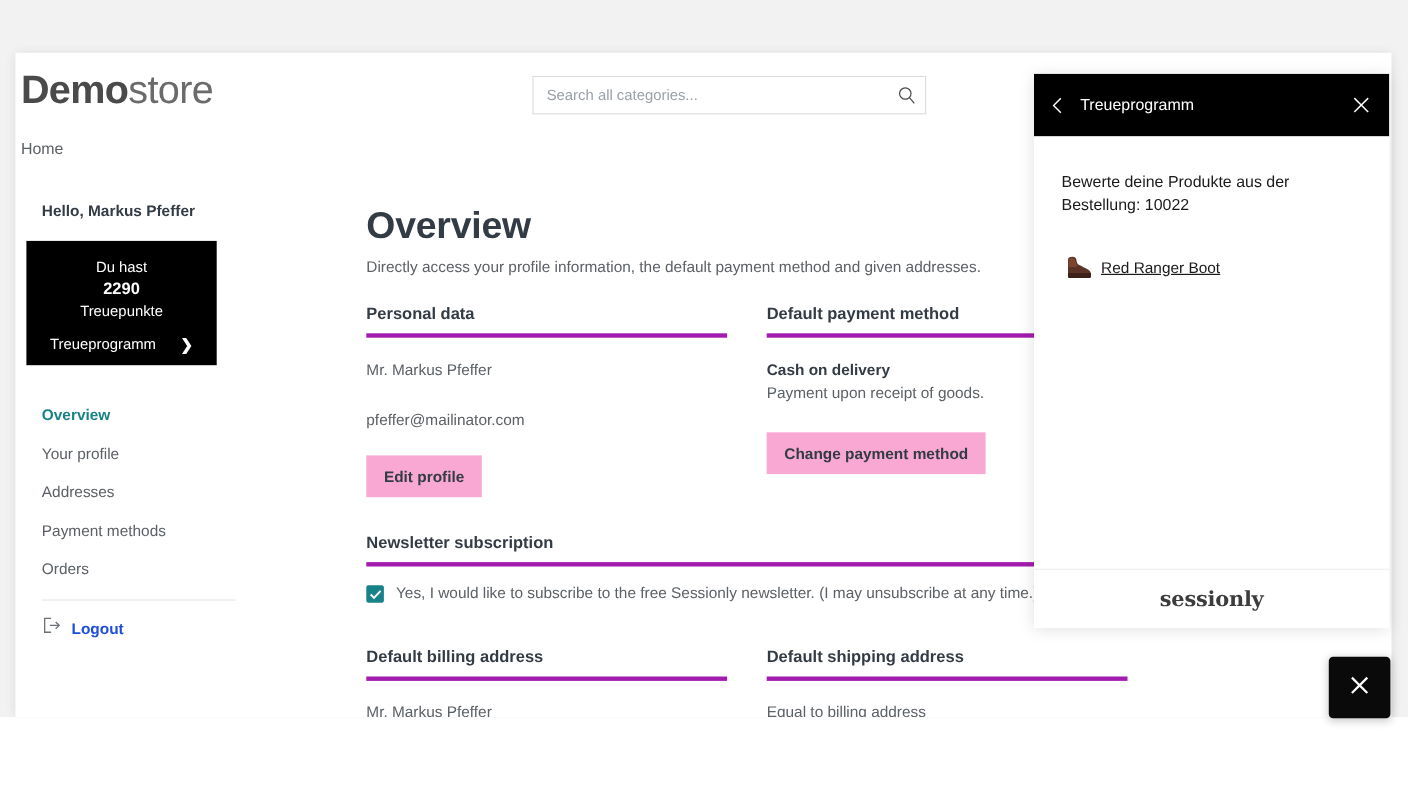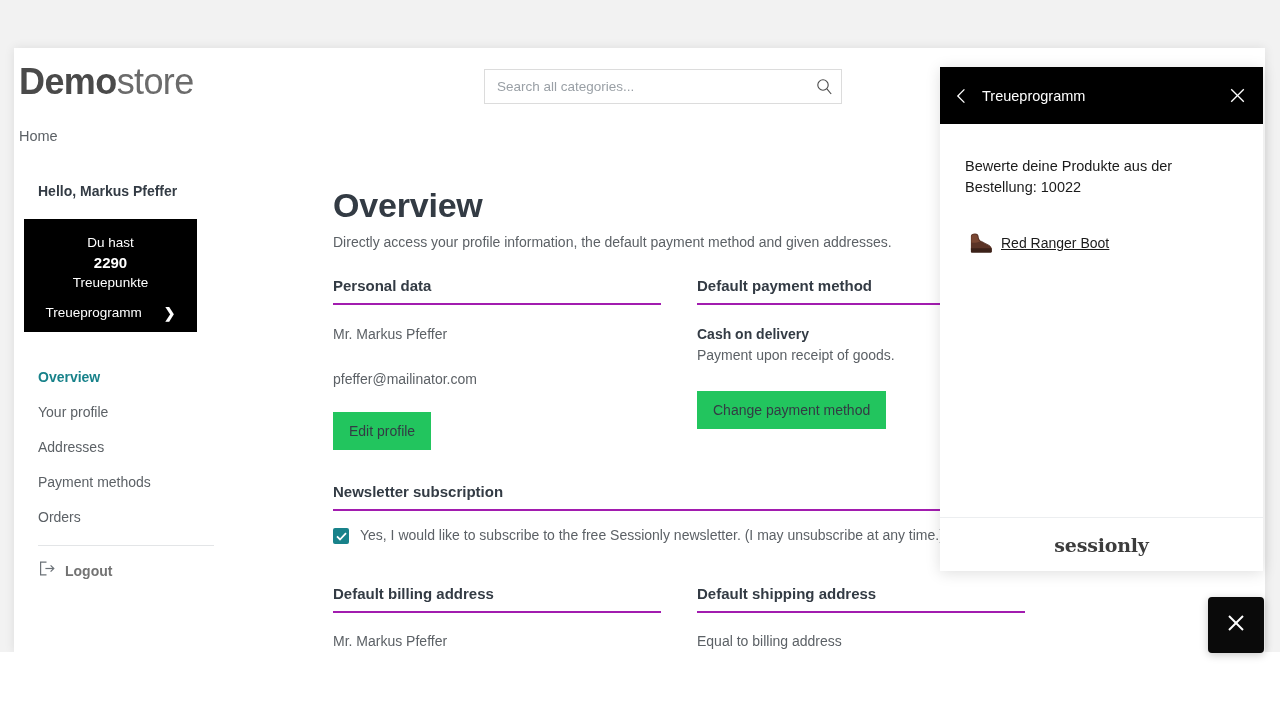--- a/index.html
+++ b/index.html
@@ -109,21 +109,21 @@
   .nav-sep {
     border-top: 1px solid #e3e5e7;
     margin-top: 10px; margin-bottom: 6px;
     width: 176px;
   }
   .logout-row {
     display: flex; align-items: center; gap: 8px;
     padding-top: 8px;
     cursor: pointer;
   }
-  .logout-label { font-size: 14px; font-weight: bold; color: #737373; }
+  .logout-label { font-size: 14px; font-weight: bold; color: #1d4ed8; }
 
   
   .main {
     position: absolute; left: 319px; top: 135px;
     width: 700px;
   }
   .page-title {
     font-size: 34px; font-weight: bold; color: #333b44;
     letter-spacing: -0.2px;
     line-height: 44px;
@@ -133,36 +133,36 @@
     font-size: 14px; color: #5c6166;
   }
   .cols {
     display: flex; gap: 36px;
     margin-top: 27px;
   }
   .col { width: 328px; }
   .sec-title {
     font-size: 15px; font-weight: bold; color: #333b44;
     padding-bottom: 9px;
-    border-bottom: 2px solid #a21caf;
+    border-bottom: 4px solid #a21caf;
   }
   .body-text {
     margin-top: 19px;
     font-size: 14px; color: #5c6166; line-height: 21px;
   }
   .body-strong { font-weight: bold; color: #333b44; }
   .email { margin-top: 26px; font-size: 14px; color: #5c6166; }
   .btn {
     margin-top: 25px;
     display: inline-block;
-    background: #22c55e;
+    background: #f9a8d4;
     border: none;
     padding: 11px 16px;
     font-family: "Liberation Sans", sans-serif;
-    font-size: 14px; font-weight: normal; color: #333b44;
+    font-size: 14px; font-weight: bold; color: #333b44;
     cursor: pointer;
   }
   .wide-sec { margin-top: 33px; width: 692px; }
   .check-row {
     display: flex; align-items: flex-start; gap: 11px;
     margin-top: 16px;
   }
   .checkbox {
     width: 16px; height: 16px; flex: 0 0 16px;
     background: #18828a; border-radius: 2px;

